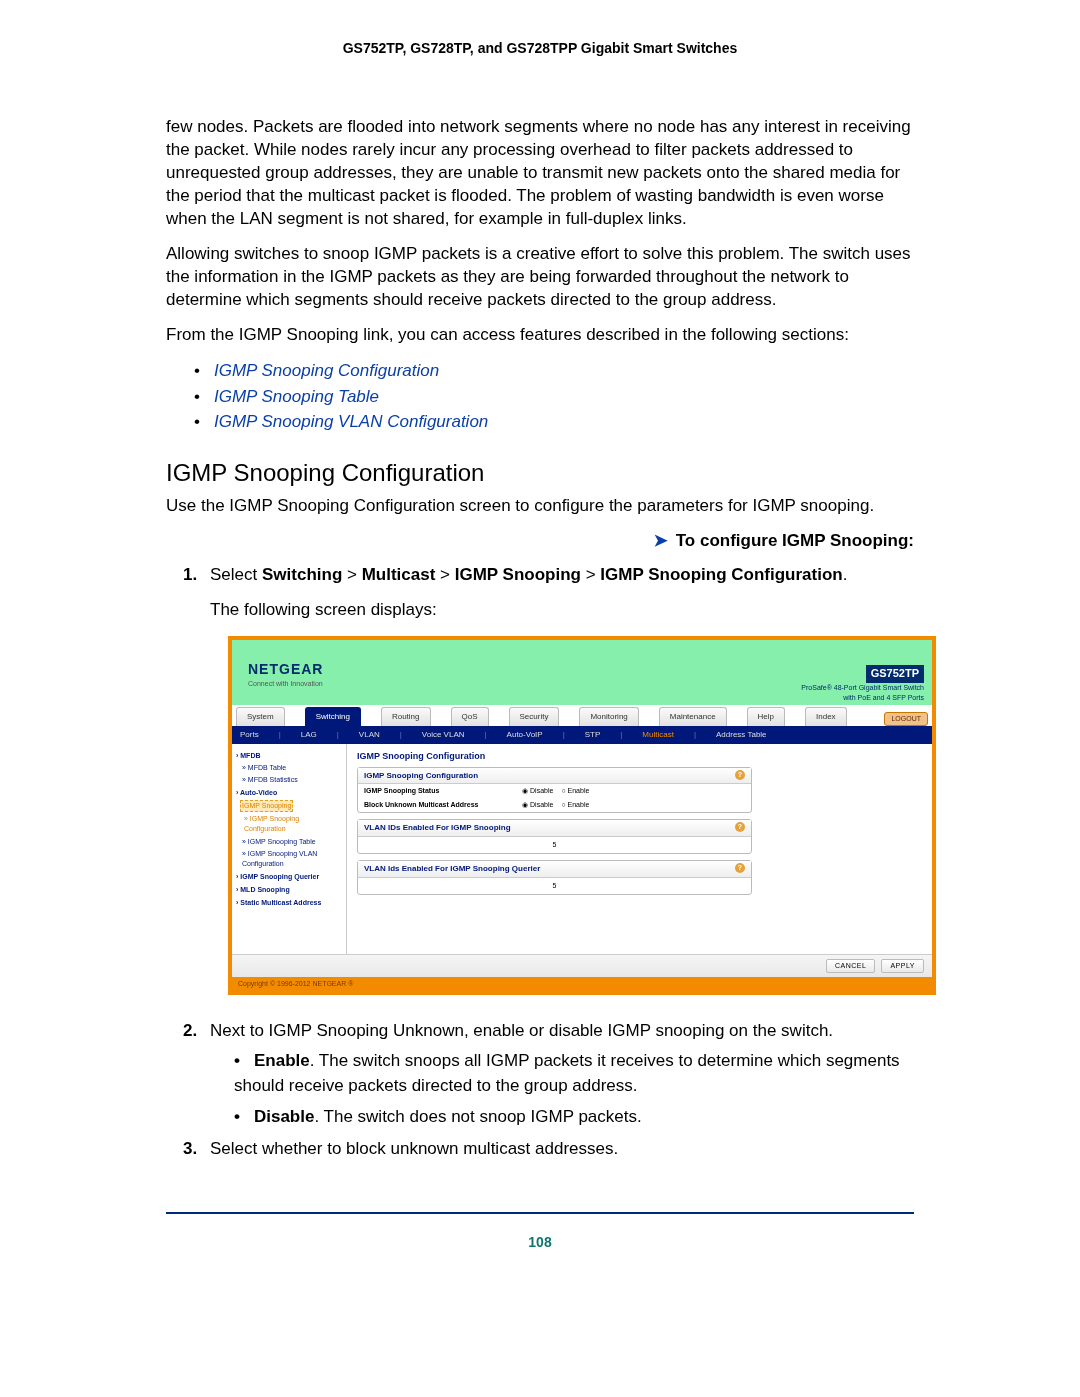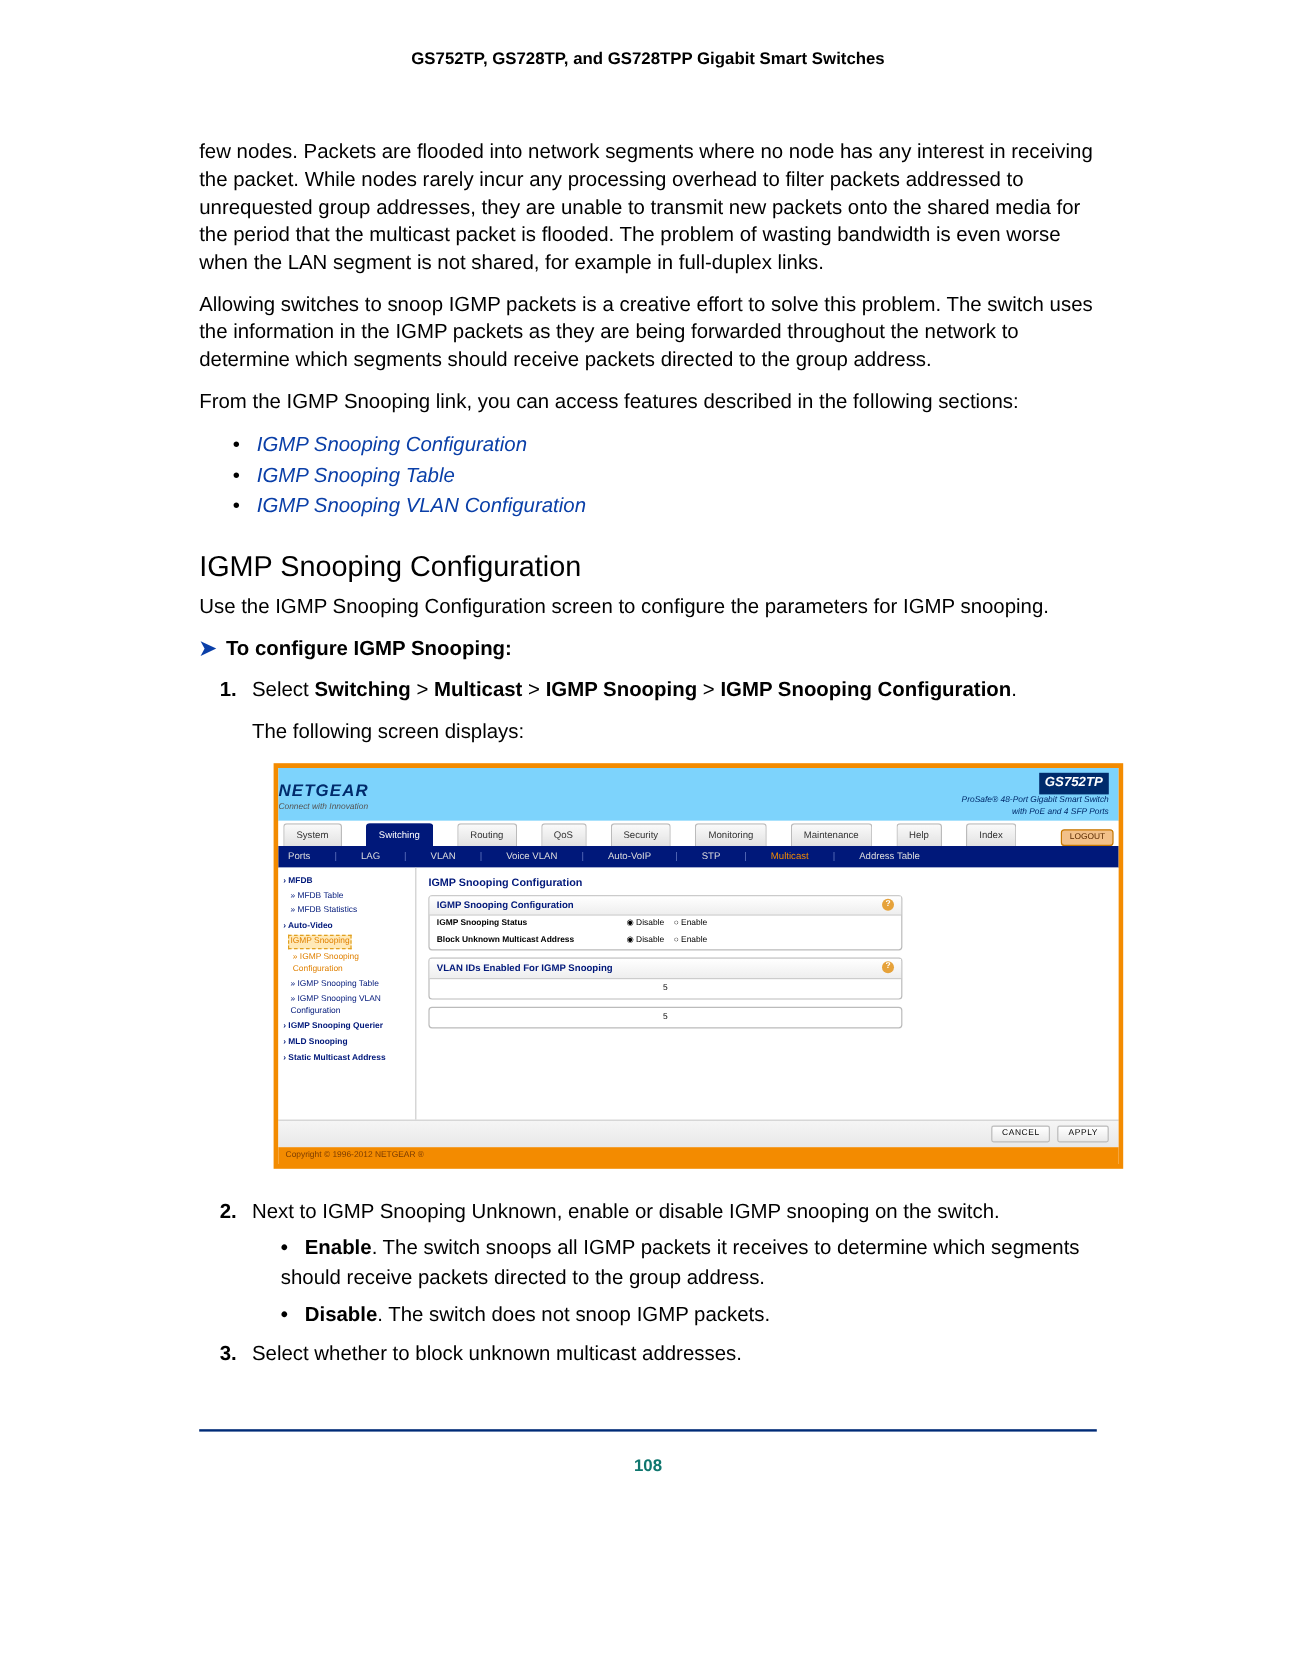--- a/index.html
+++ b/index.html
@@ -47,20 +47,21 @@
     font-family: "Trebuchet MS", Arial, sans-serif;
     font-size: 24px;
     font-weight: normal;
     margin: 20px 0 8px 0;
     font-style: normal;
   }
   .proc-head {
     font-size: 17px;
     font-weight: bold;
     margin: 12px 0 12px 0;
+    text-align: right;
   }
   .proc-head .arrow {
     color: #0a3fa8;
     font-weight: bold;
     margin-right: 8px;
   }
   ol.steps {
     margin: 0 0 0 36px;
     padding: 0;
     font-size: 17px;
@@ -93,39 +94,39 @@
     margin: 14px 0 24px 18px;
     width: 700px;
     font-size: 9px;
     font-family: Verdana, Arial, sans-serif;
     background: #fff;
   }
   .ui-topbar {
     display: flex;
     justify-content: space-between;
     align-items: center;
-    padding: 4px 8px 2px 0;
-    background: #7dd3fc;
-    font-style: italic;
+    padding: 4px 8px 2px 16px;
+    background: #86efac;
   }
   .netgear-logo {
     font-family: "Arial Black", Arial, sans-serif;
     font-weight: 900;
     font-size: 14px;
     letter-spacing: 1px;
     color: #002b6c;
   }
   .netgear-tag {
     font-size: 7px;
     color: #555;
   }
   .model-box {
     text-align: right;
     font-size: 7px;
     color: #002b6c;
+    margin-top: 21px;
   }
   .model-box .model {
     background: #002b6c;
     color: #fff;
     font-weight: bold;
     font-size: 11px;
     padding: 1px 5px;
     display: inline-block;
   }
   .ui-tabs {
@@ -374,20 +375,24 @@
               </div>
             </div>
             <div class="panel">
               <div class="phead">
                   <span>VLAN IDs Enabled For IGMP Snooping</span>
                   <span class="help-badge">?</span>
                 </div>
               <div class="psingle">5</div>
             </div>
             <div class="panel">
+              <div class="phead">
+                  <span>VLAN Ids Enabled For IGMP Snooping Querier</span>
+                  <span class="help-badge">?</span>
+                </div>
               <div class="psingle">5</div>
             </div>
           </div>
         </div>
         <div class="ui-footer">
           <div class="btn">CANCEL</div>
           <div class="btn">APPLY</div>
         </div>
         <div class="copyright-bar">Copyright © 1996-2012 NETGEAR ®</div>
       </div>

